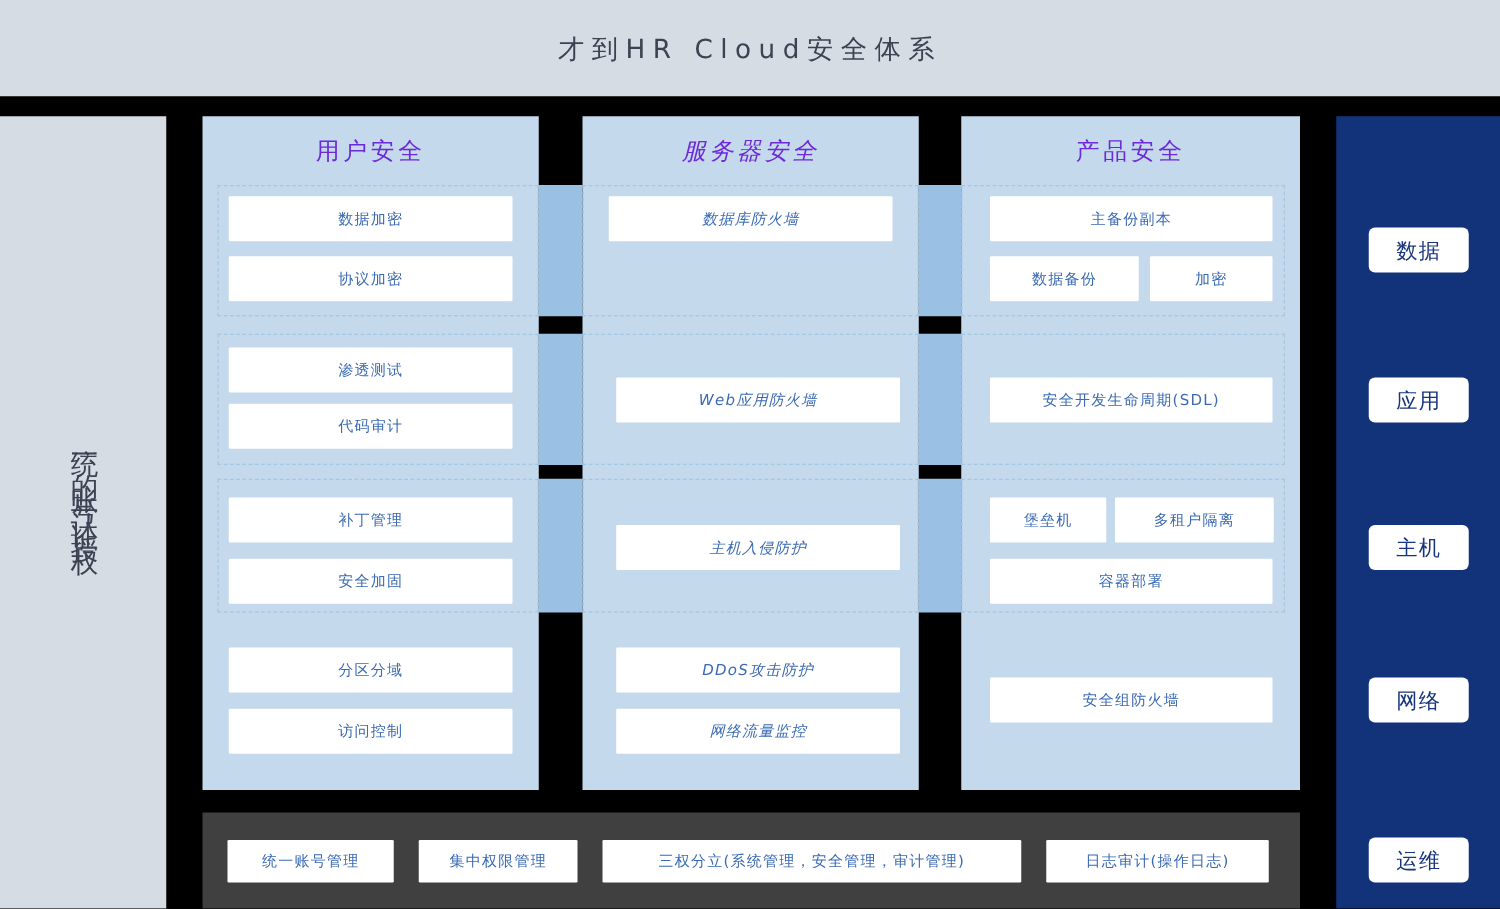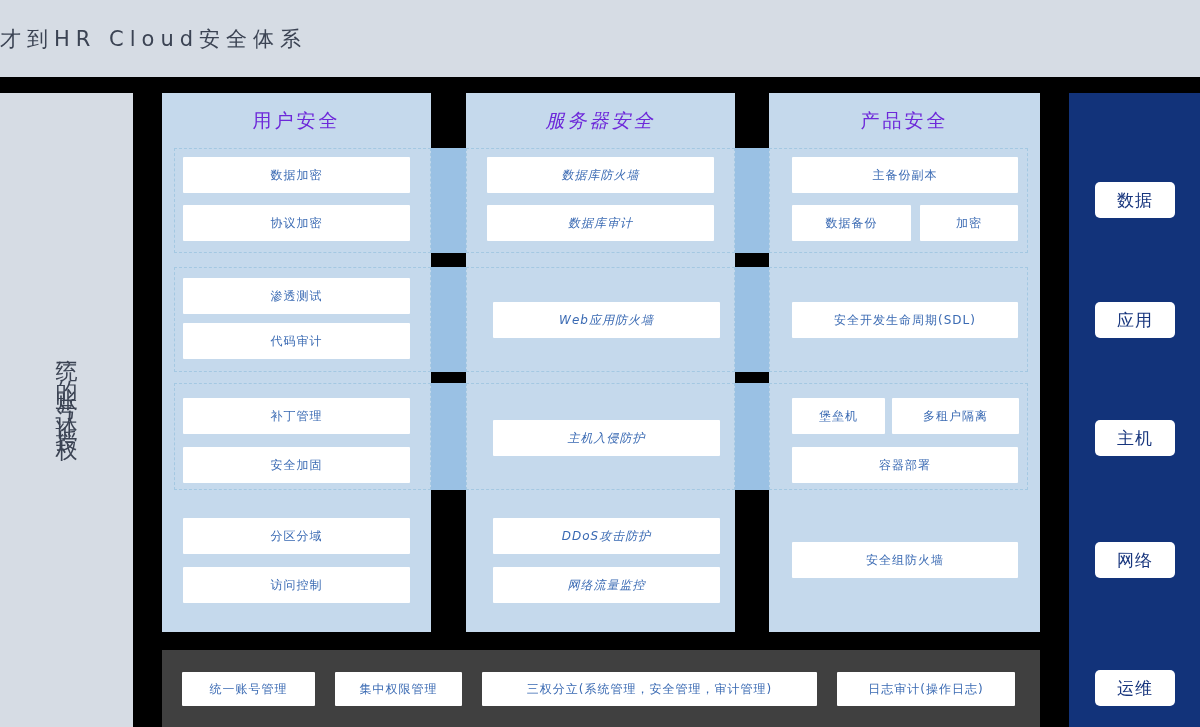--- a/index.html
+++ b/index.html
@@ -3,21 +3,21 @@
 <meta charset="utf-8">
 <style>
   * { margin:0; padding:0; box-sizing:border-box; }
   html,body { background:#000; }
   .canvas {
     position:relative; width:1200px; height:727px; background:#000;
     font-family:"DejaVu Sans","Liberation Sans",sans-serif; overflow:hidden;
   }
   .top-header {
     position:absolute; left:0; top:0; width:1200px; height:77px;
-    background:#d6dce4; display:flex; align-items:center; justify-content:flex-start;
+    background:#d6dce4; display:flex; align-items:center; justify-content:center;
   }
   .title { font-size:21px; letter-spacing:6px; color:#3b4353; font-weight:500; }
   .left-bar {
     position:absolute; left:0; top:93px; width:133px; height:634px;
     background:#d6dce4; display:flex; align-items:center; justify-content:center;
   }
   .vertical-label {
     writing-mode:vertical-lr; text-orientation:upright;
     font-size:22px; letter-spacing:10px; color:#3b4353; padding-bottom:46px;
   }
@@ -80,21 +80,20 @@
     <div class="node" style="left:21px;width:227px;top:425px">分区分域</div>
     <div class="node" style="left:21px;width:227px;top:474px">访问控制</div>
   </div>
 
   <div class="col col-2">
     <div class="col-h">服务器安全</div>
     <div class="grp g1 inset-n"></div>
     <div class="grp g2 inset-n"></div>
     <div class="grp g3 inset-n"></div>
     <div class="node" style="left:21px;width:227px;top:64px">数据库防火墙</div>
-    <div class="node" style="left:21px;width:227px;top:112px">数据库审计</div>
     <div class="node" style="left:27px;width:227px;top:209px">Web应用防火墙</div>
     <div class="node" style="left:27px;width:227px;top:327px">主机入侵防护</div>
     <div class="node" style="left:27px;width:227px;top:425px">DDoS攻击防护</div>
     <div class="node" style="left:27px;width:227px;top:474px">网络流量监控</div>
   </div>
 
   <div class="col col-3">
     <div class="col-h">产品安全</div>
     <div class="grp g1 inset-r"></div>
     <div class="grp g2 inset-r"></div>

